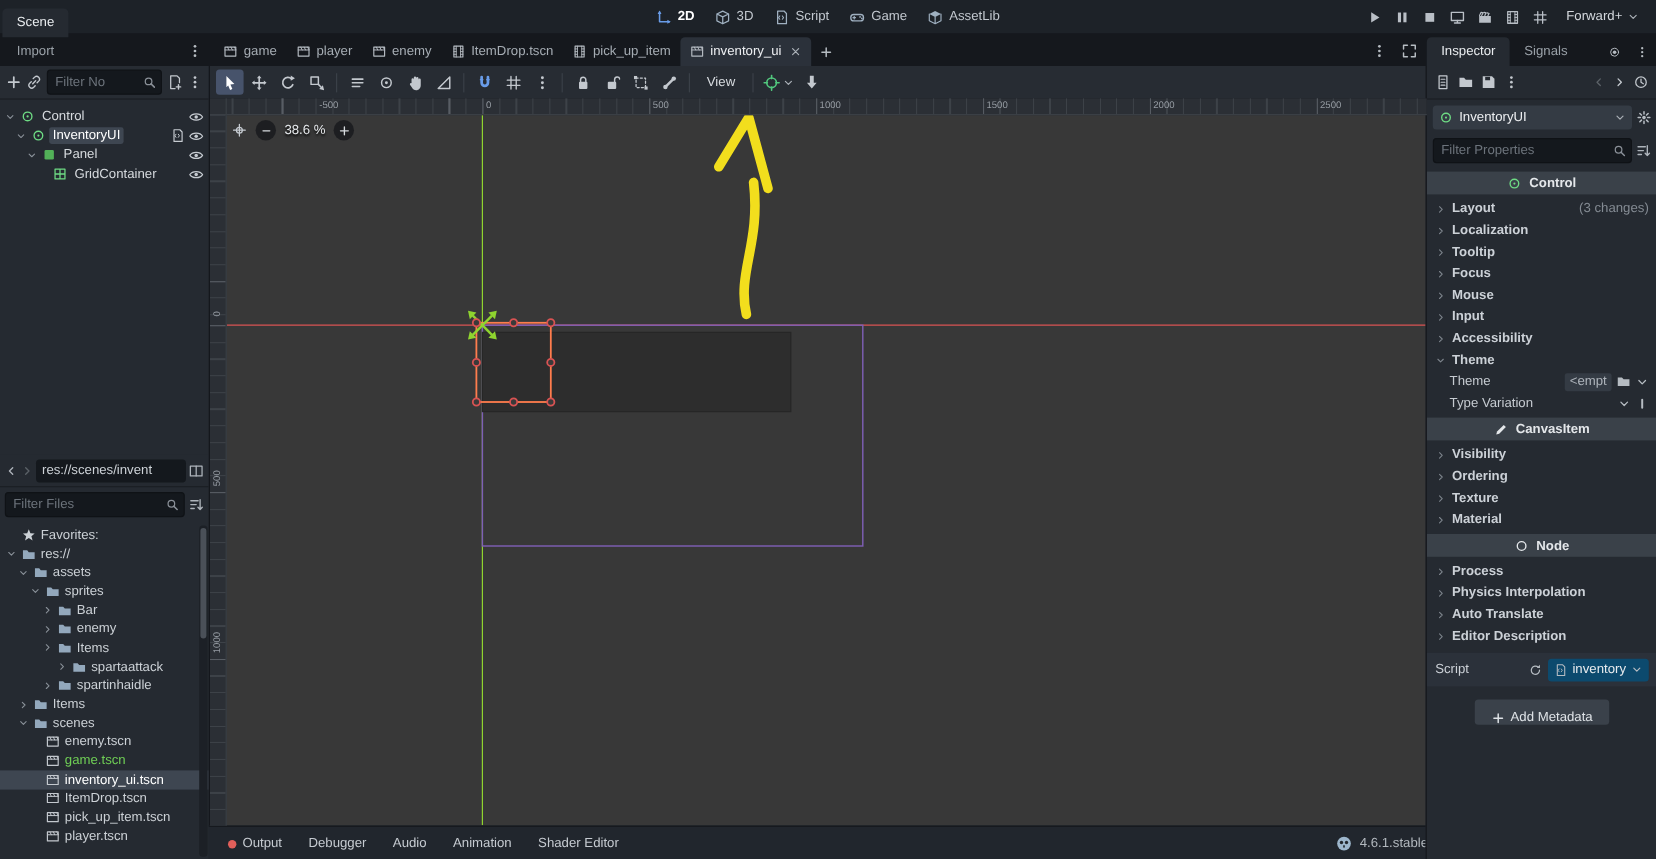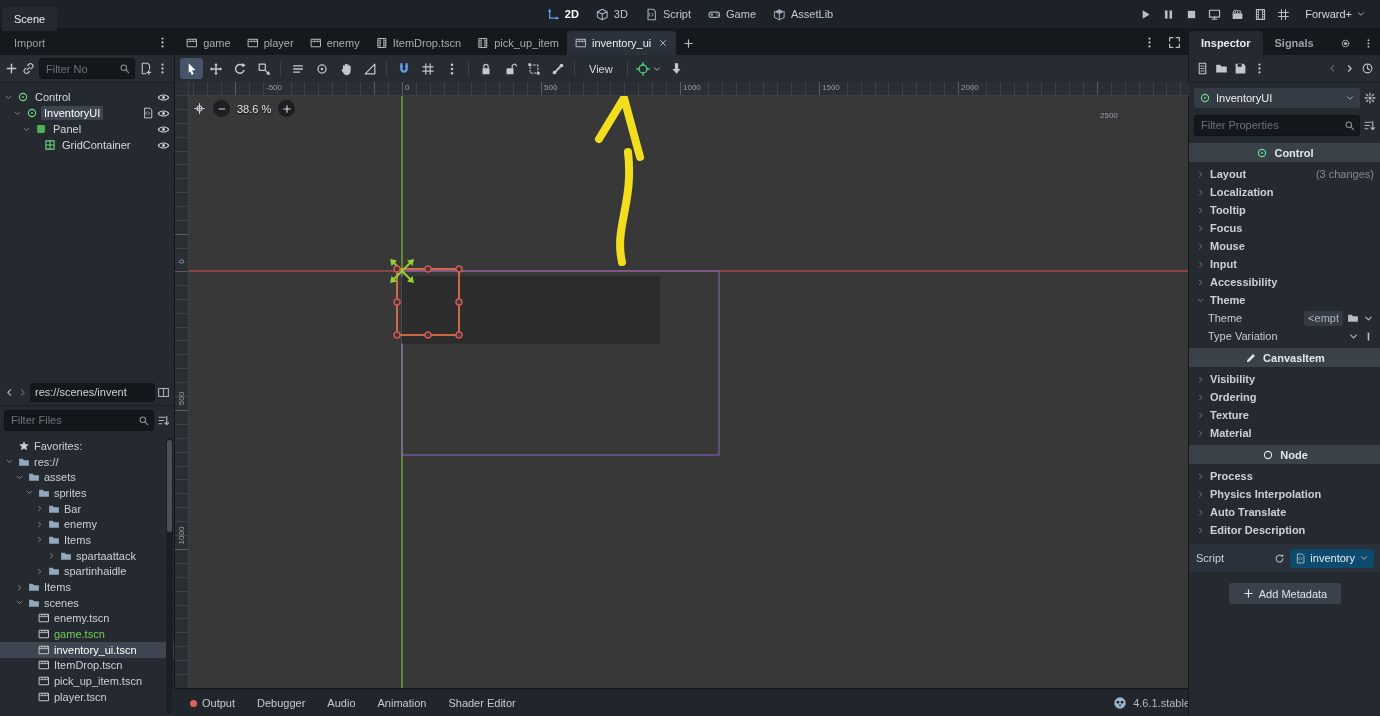--- a/index.html
+++ b/index.html
@@ -117,21 +117,21 @@
 .isec{height:18px;display:flex;align-items:center;padding:0 7px;gap:5px;color:#ccd1d7;font-weight:bold;}
 .isec .arrow{color:#7d848c;width:9px;display:inline-flex;}
 .isec .badge{margin-left:auto;color:#848b93;font-weight:normal;}
 .iprop{height:18px;display:flex;align-items:center;padding:0 7px 0 19px;gap:4px;color:#c6cbd1;}
 .valbox{height:15px;background:#343b44;border-radius:2px;padding:0 4px;display:flex;align-items:center;color:#aeb4bb;max-width:52px;overflow:hidden;white-space:nowrap;}
 .iprop .icw{color:#b6bcc2;}
 .script-row{height:24px;flex:none;display:flex;align-items:center;gap:5px;padding:2px 7px;margin-top:5px;background:#2b313a;color:#ccd1d7;}
 .script-row .rev{color:#b6bcc2;}
 .script-sel{margin-left:auto;height:19px;background:#0c4a6e;border-radius:3px;display:flex;align-items:center;gap:4px;padding:0 5px;color:#e8ebee;}
 .script-sel .icw{color:#b6bcc2;}
-.meta-btn{margin:11px auto 0;height:21px;width:112px;background:#3a414a;border-radius:3px;display:flex;align-items:center;justify-content:center;gap:5px;color:#dfe3e7;flex:none;}
+.meta-btn{margin:11px auto 0;height:21px;width:112px;background:#3a414a;border-radius:3px;display:flex;align-items:flex-end;justify-content:center;gap:5px;color:#dfe3e7;flex:none;}
 </style>
 </head>
 <body>
 
 <div id="app" style="--accent: #699ce8; --selection-orange: #ff7d4d; --axis-red: #d95353; --axis-green: #8fd42f; --viewport-purple: #7e5fb5; --arrow-yellow: #f2de1d; --open-scene-green: #6fce55; --node-green: #6edb84; --panel-green: #52b158;">
 
   <div class="menubar">
     <div class="workspaces" id="workspaces">
         <div class="ws active">
           <span class="icw">
@@ -323,21 +323,21 @@
             <circle cx="8" cy="12.8" r="1.4" fill="currentColor"></circle>
           </svg>
         </span>
       <span class="icw strip-ic">
           <svg class="ic" viewBox="0 0 16 16" fill="none" stroke-linecap="round" stroke-linejoin="round" style="width:13px;height:13px">
             <path d="M2 6 V2 H6 M10 2 H14 V6 M14 10 V14 H10 M6 14 H2 V10" stroke="currentColor" fill="none" stroke-width="1.5"></path>
           </svg>
         </span>
     </div>
     <div class="zone-right">
-      <span id="right-dock-tabs-list" style="display:flex;align-items:flex-start;font-weight:bold;">
+      <span id="right-dock-tabs-list" style="display:flex;align-items:flex-start;">
           <div class="dtab active">Inspector</div>
           <div class="dtab">Signals</div>
         </span>
       <span class="spacer"></span>
       <span class="icw strip-ic">
           <svg class="ic" viewBox="0 0 16 16" fill="none" stroke-linecap="round" stroke-linejoin="round" style="width:11px;height:11px">
             <circle cx="8" cy="8" r="2.2" fill="currentColor"></circle>
             <circle cx="8" cy="8" r="4.8" stroke="currentColor" fill="none" stroke-width="1.2"></circle>
           </svg>
         </span>
@@ -831,21 +831,21 @@
       </div>
     <div class="viewport">
       <div class="ruler-corner"></div>
       <div class="ruler-top" id="ruler-top">
           <span style="left: 78px;">-500</span>
           <span style="left: 217px;">0</span>
           <span style="left: 356px;">500</span>
           <span style="left: 495px;">1000</span>
           <span style="left: 634px;">1500</span>
           <span style="left: 773px;">2000</span>
-          <span style="left: 912px; margin-top: 28px;">2500</span>
+          <span style="left: 912px;">2500</span>
         </div>
       <div class="ruler-left" id="ruler-left">
           <span style="top: 162px;">0</span>
           <span style="top: 299px;">500</span>
           <span style="top: 436px;">1000</span>
         </div>
       <div class="canvas">
         <svg class="overlay" viewBox="0 0 1001 593" preserveAspectRatio="none">
           <line x1="0" y1="176" x2="1001" y2="176" style="stroke:var(--axis-red)" stroke-width="1"></line>
           <line x1="214" y1="0" x2="214" y2="593" style="stroke:var(--axis-green)" stroke-width="1"></line>

